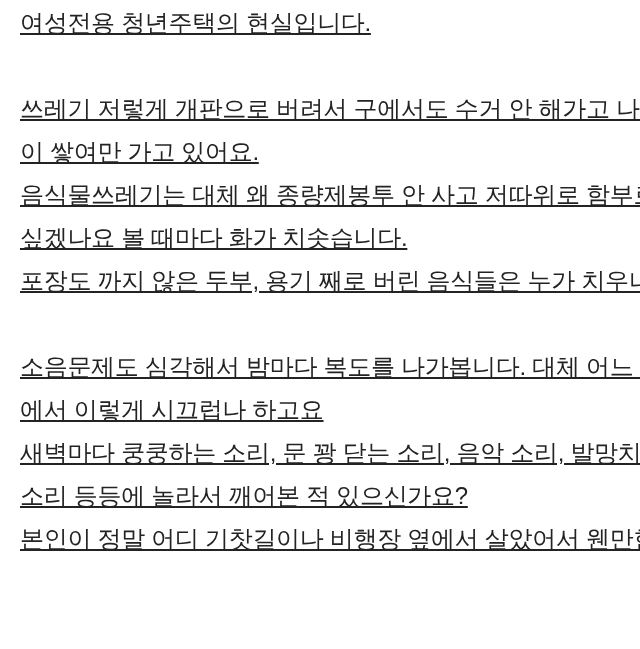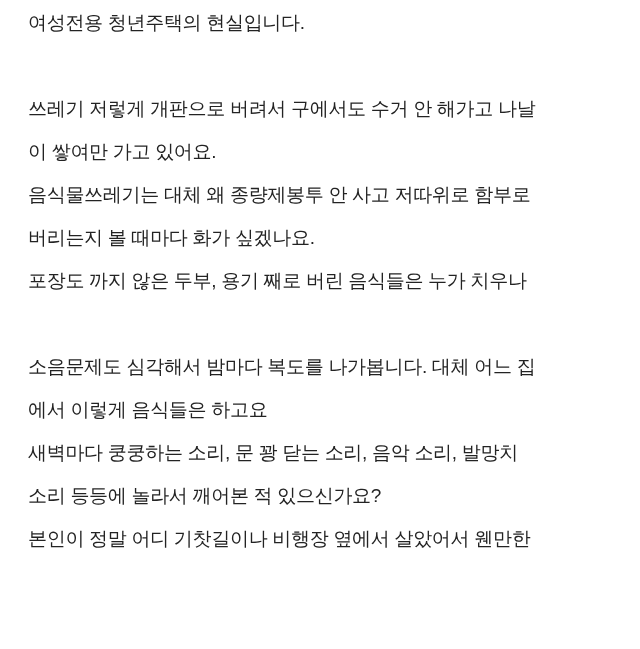--- a/index.html
+++ b/index.html
@@ -10,45 +10,46 @@
   .page {
     position: relative;
     width: 640px;
     height: 649px;
     background: #ffffff;
     overflow: hidden;
     box-sizing: border-box;
   }
   .post-body {
     box-sizing: border-box;
-    padding: 1px 24px 0 28px;
+    padding: 1px 24px 0 20px;
     font-family: "Liberation Sans", "DejaVu Sans", sans-serif;
-    font-size: 19px;
+    font-size: 24px;
     font-weight: 400;
     color: #232323;
     letter-spacing: -0.3px;
+    text-decoration: underline;
   }
   .line {
     min-height: 43px;
     line-height: 43px;
     white-space: nowrap;
   }
 </style>
 </head>
 <body>
 
 <div class="page">
   <div class="post-body">
     <div class="line">여성전용 청년주택의 현실입니다.</div>
     <div class="line"></div>
     <div class="line">쓰레기 저렇게 개판으로 버려서 구에서도 수거 안 해가고 나날</div>
     <div class="line">이 쌓여만 가고 있어요.</div>
     <div class="line">음식물쓰레기는 대체 왜 종량제봉투 안 사고 저따위로 함부로</div>
-    <div class="line">버리는지 볼 때마다 화가 싶겠나요.</div>
+    <div class="line">싶겠나요 볼 때마다 화가 치솟습니다.</div>
     <div class="line">포장도 까지 않은 두부, 용기 째로 버린 음식들은 누가 치우나</div>
     <div class="line"></div>
     <div class="line">소음문제도 심각해서 밤마다 복도를 나가봅니다. 대체 어느 집</div>
-    <div class="line">에서 이렇게 음식들은 하고요</div>
+    <div class="line">에서 이렇게 시끄럽나 하고요</div>
     <div class="line">새벽마다 쿵쿵하는 소리, 문 꽝 닫는 소리, 음악 소리, 발망치</div>
     <div class="line">소리 등등에 놀라서 깨어본 적 있으신가요?</div>
     <div class="line">본인이 정말 어디 기찻길이나 비행장 옆에서 살았어서 웬만한</div>
   </div>
 </div>
 
 </body></html>

